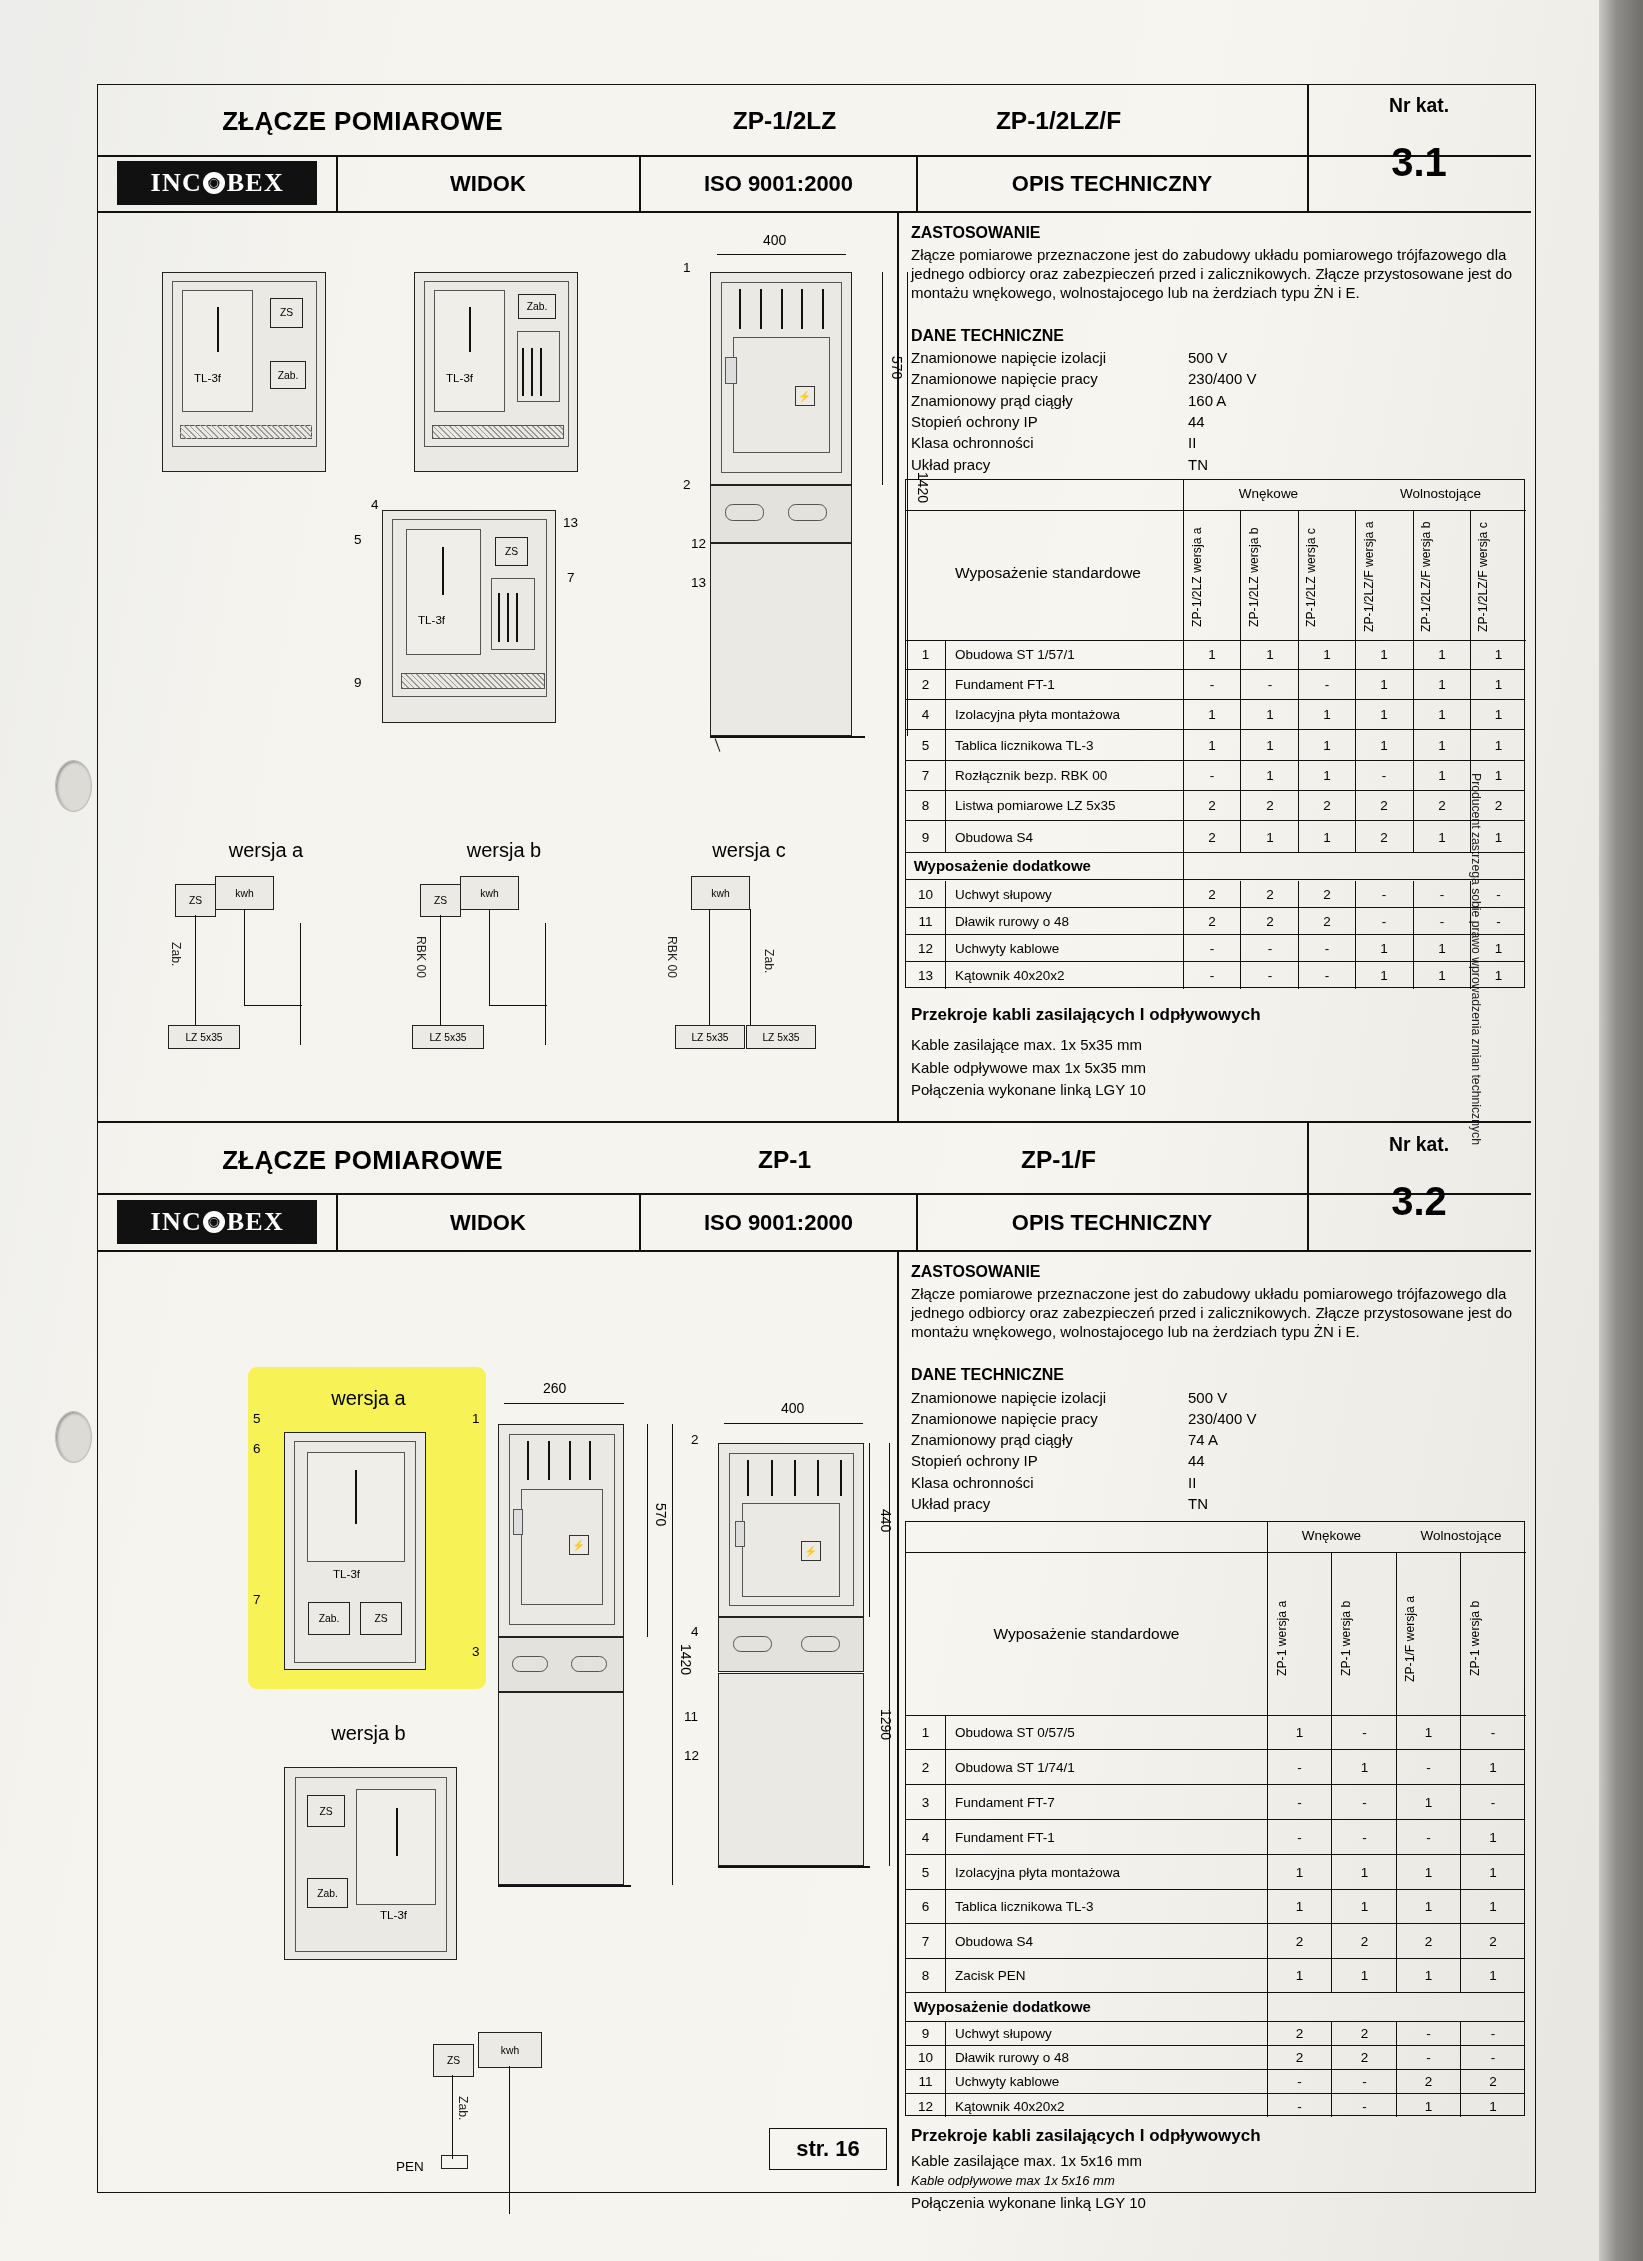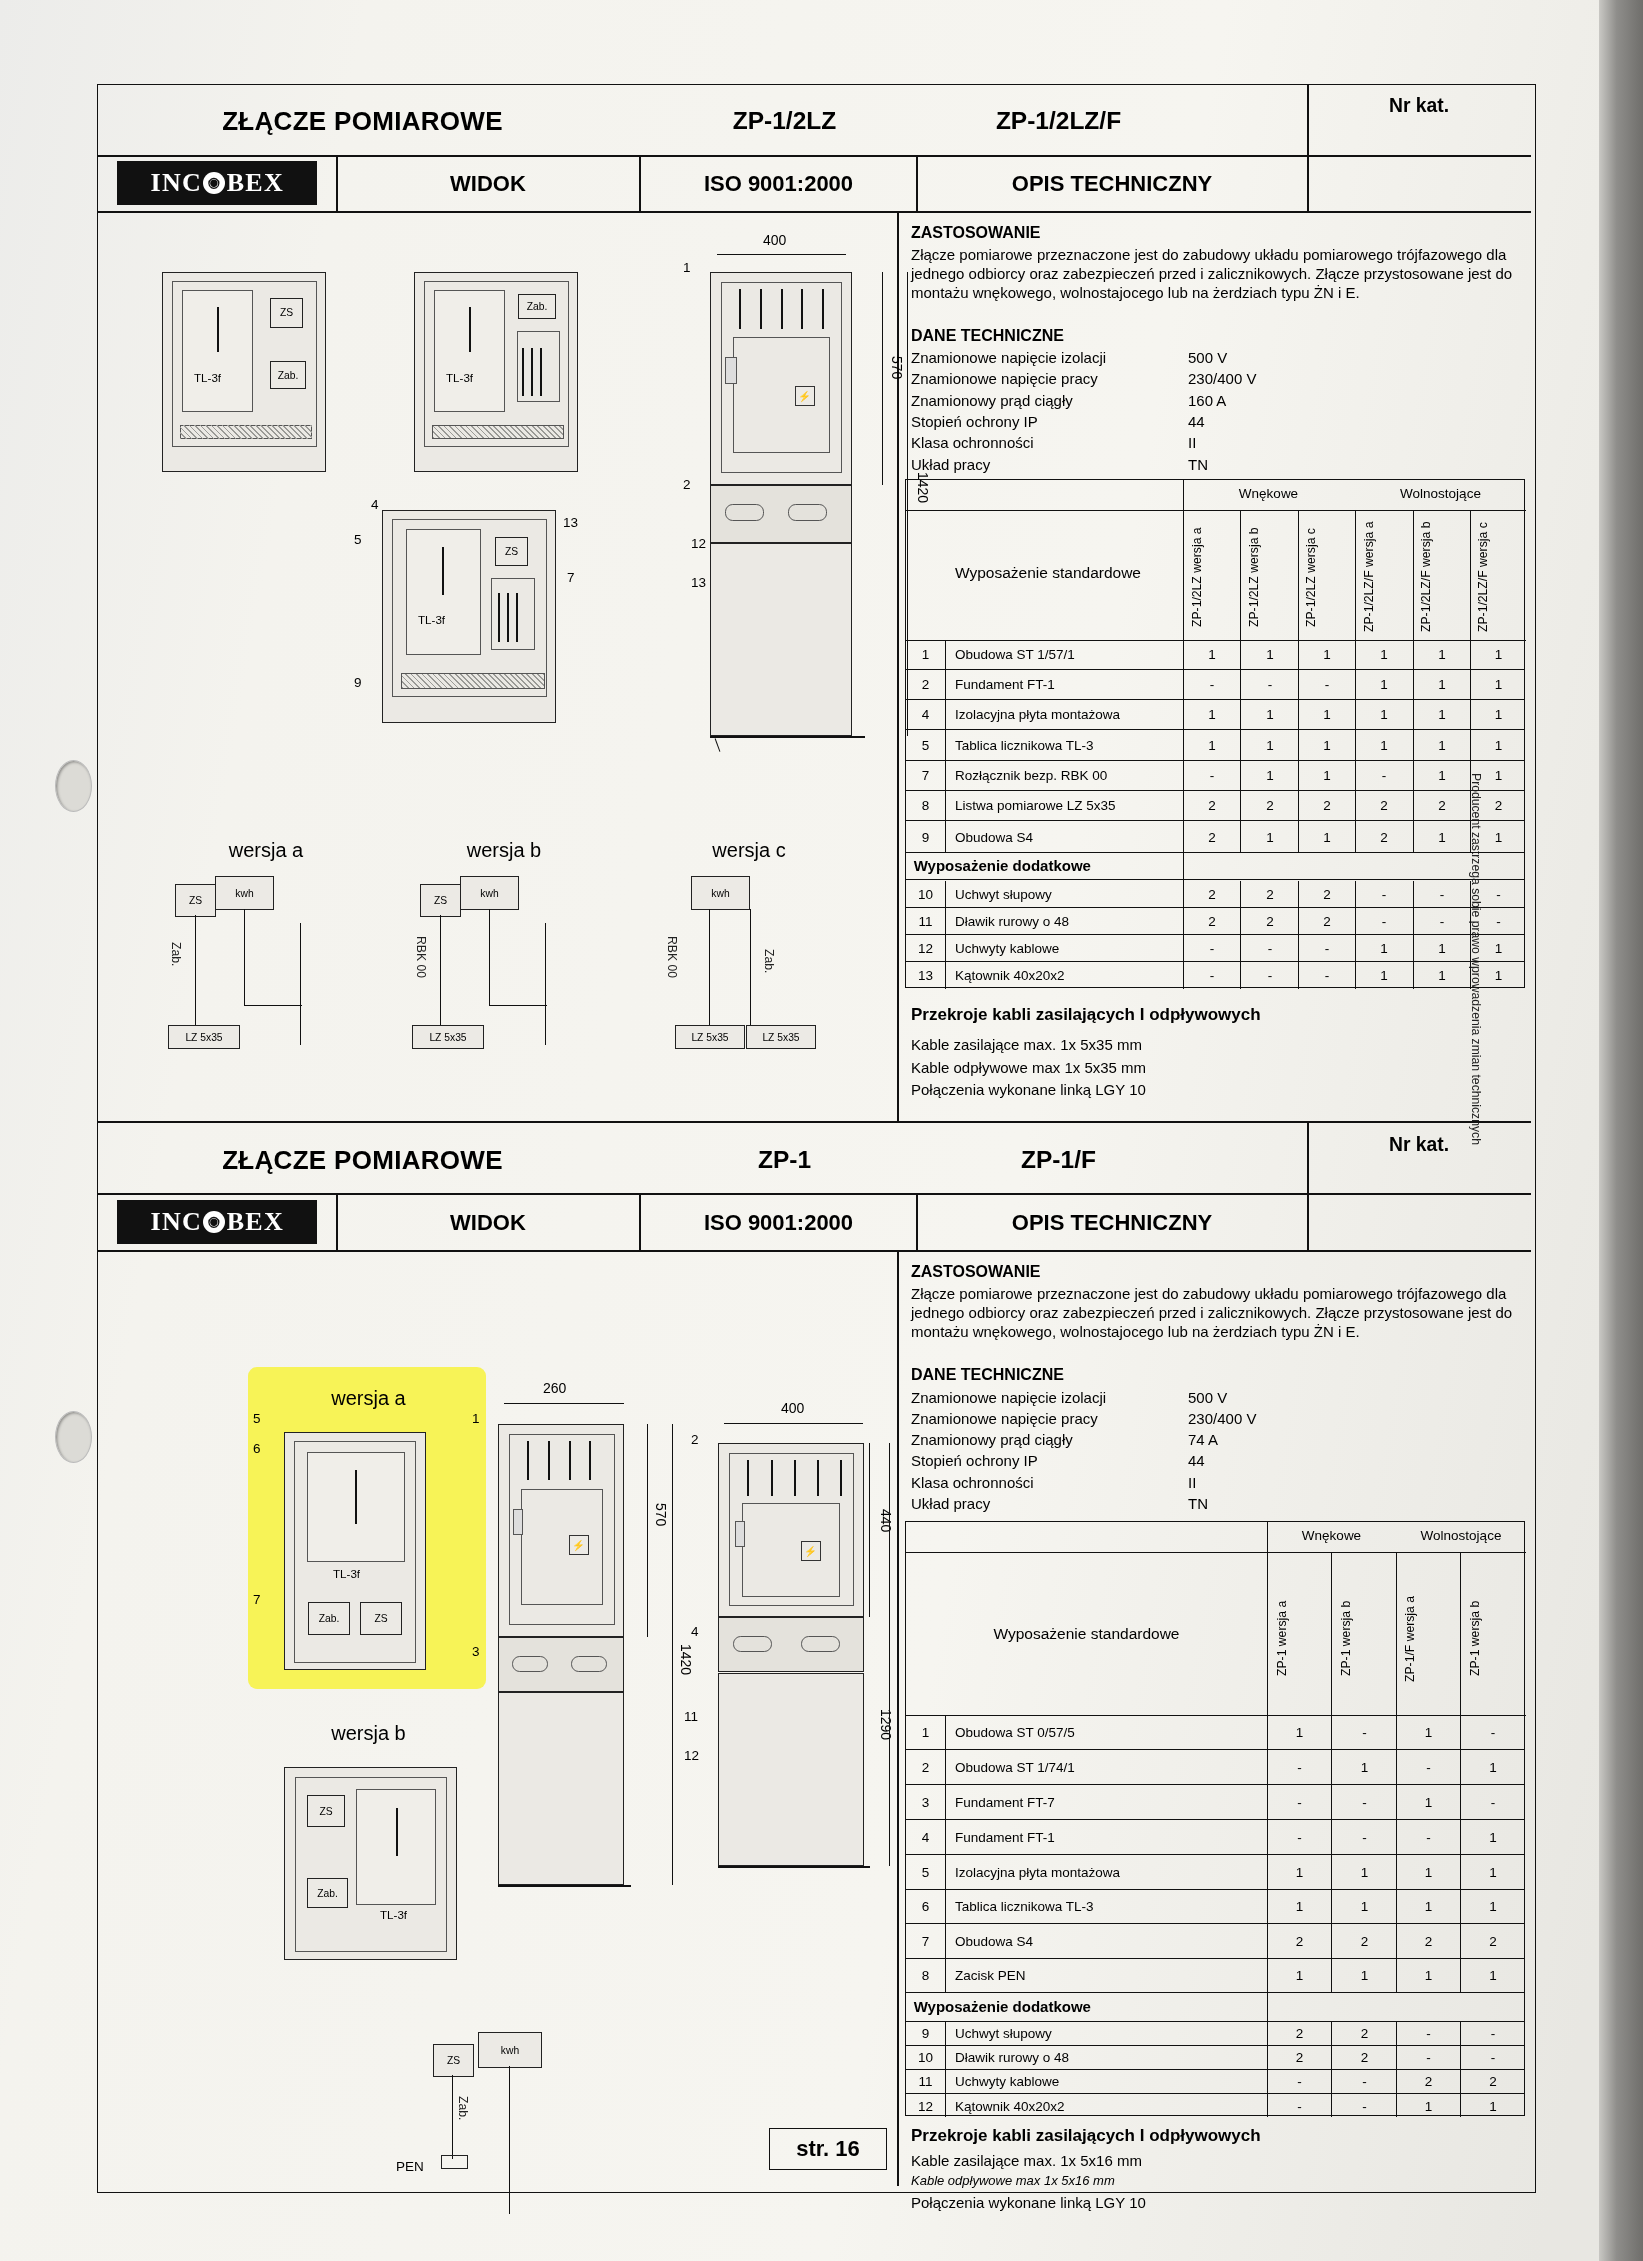--- a/index.html
+++ b/index.html
@@ -115,20 +115,21 @@
     <div class="vline" style="left:1209px;top:0;height:70px;"></div>
     <div class="vline" style="left:1209px;top:70px;height:57px;"></div>
     <div class="vline" style="left:238px;top:70px;height:57px;"></div>
     <div class="vline" style="left:541px;top:70px;height:57px;"></div>
     <div class="vline" style="left:818px;top:70px;height:57px;"></div>
 
     <div class="cell t-title" style="left:39px;top:5.2px;width:451px;height:62px;">ZŁĄCZE POMIAROWE</div>
     <div class="cell t-code" style="left:580px;top:5.2px;width:213px;height:62px;">ZP-1/2LZ</div>
     <div class="cell t-code" style="left:825px;top:5.2px;width:271px;height:62px;">ZP-1/2LZ/F</div>
     <div class="cell t-nrkat" style="left:1209px;top:3.9px;width:224px;height:34px;">Nr kat.</div>
+    <div class="cell t-num" style="left:1209px;top:35px;width:224px;height:84px;">3.1</div>
 
     <div class="logo" style="position:absolute;left:19.3px;top:76px;width:200px;height:44px;">
       INC<span class="o">◉</span>BEX
     </div>
     <div class="cell t-sub" style="left:240px;top:72px;width:300px;height:53px;">WIDOK</div>
     <div class="cell t-sub" style="left:543px;top:72px;width:275px;height:53px;">ISO 9001:2000</div>
     <div class="cell t-sub" style="left:820px;top:72px;width:388px;height:53px;">OPIS TECHNICZNY</div>
 
     <div class="vline" style="left:799px;top:126px;height:910px;"></div>
     <div class="hline" style="left:0;top:1036px;width:1433px;"></div>
@@ -423,20 +424,21 @@
     <div class="vline" style="left:1209px;top:1036px;height:72px;"></div>
     <div class="vline" style="left:1209px;top:1108px;height:57px;"></div>
     <div class="vline" style="left:238px;top:1108px;height:57px;"></div>
     <div class="vline" style="left:541px;top:1108px;height:57px;"></div>
     <div class="vline" style="left:818px;top:1108px;height:57px;"></div>
 
     <div class="cell t-title" style="left:39px;top:1044px;width:451px;height:62px;">ZŁĄCZE POMIAROWE</div>
     <div class="cell t-code" style="left:580px;top:1044px;width:213px;height:62px;">ZP-1</div>
     <div class="cell t-code" style="left:825px;top:1044px;width:271px;height:62px;">ZP-1/F</div>
     <div class="cell t-nrkat" style="left:1209px;top:1043px;width:224px;height:34px;">Nr kat.</div>
+    <div class="cell t-num" style="left:1209px;top:1074px;width:224px;height:84px;">3.2</div>
 
     <div class="logo" style="position:absolute;left:19.3px;top:1115px;width:200px;height:44px;">
       INC<span class="o">◉</span>BEX
     </div>
     <div class="cell t-sub" style="left:240px;top:1111px;width:300px;height:53px;">WIDOK</div>
     <div class="cell t-sub" style="left:543px;top:1111px;width:275px;height:53px;">ISO 9001:2000</div>
     <div class="cell t-sub" style="left:820px;top:1111px;width:388px;height:53px;">OPIS TECHNICZNY</div>
 
     <div class="vline" style="left:799px;top:1165px;height:936px;"></div>
 

